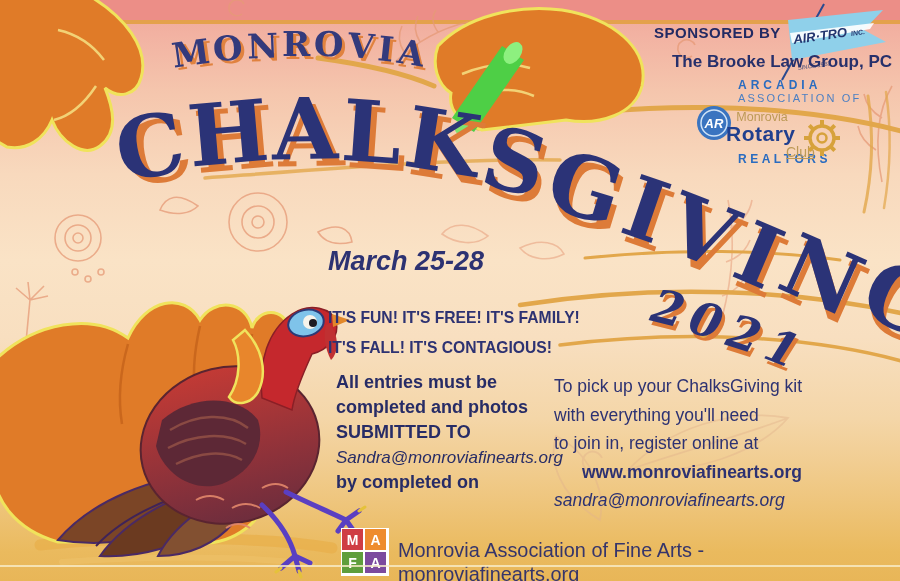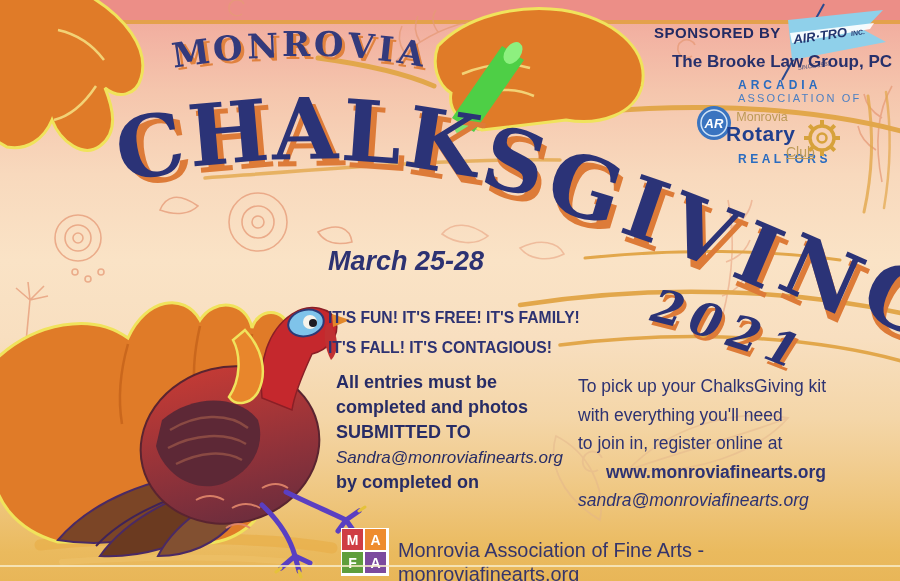--- a/index.html
+++ b/index.html
@@ -49,21 +49,21 @@
   #year span:nth-child(1){transform:translateY(0) rotate(14deg);}
   #year span:nth-child(2){transform:translateY(12px) rotate(16deg);}
   #year span:nth-child(3){transform:translateY(26px) rotate(18deg);}
   #year span:nth-child(4){transform:translateY(40px) rotate(21deg);}
   #dates{left:328px;top:246px;font-size:27px;font-weight:bold;font-style:italic;color:#2d3272;}
   #tagline{left:328px;top:302px;font-size:16.5px;font-weight:600;line-height:30px;color:#2d3272;
     transform:scaleX(.95);transform-origin:left;}
   #entries{left:328px;top:370px;font-size:18px;line-height:25px;color:#272c66;margin-left:8px;}
   #entries .b{font-weight:bold;}
   #entries .i{font-style:italic;font-size:17px;}
-  #register{left:578px;top:372px;font-size:17.5px;line-height:28.5px;color:#2d3272;}
+  #register{left:554px;top:372px;font-size:17.5px;line-height:28.5px;color:#2d3272;}
   #register .b{font-weight:bold;text-align:right;}
   #register .i{font-style:italic;}
 
   
   #sponsored-by{left:654px;top:24px;font-size:15px;font-weight:bold;letter-spacing:.5px;color:#222a63;}
   #brooke{left:662px;top:52px;width:240px;text-align:center;font-size:17px;font-weight:bold;color:#27306b;}
   #arcadia{left:696px;top:79px;display:flex;align-items:center;gap:6px;}
   #arcadia .txt{line-height:13px;}
   #arcadia .l1{font-size:12px;font-weight:bold;letter-spacing:4px;color:#2a6cc0;}
   #arcadia .l2{font-size:11px;letter-spacing:2.2px;color:#4a7fc4;}

